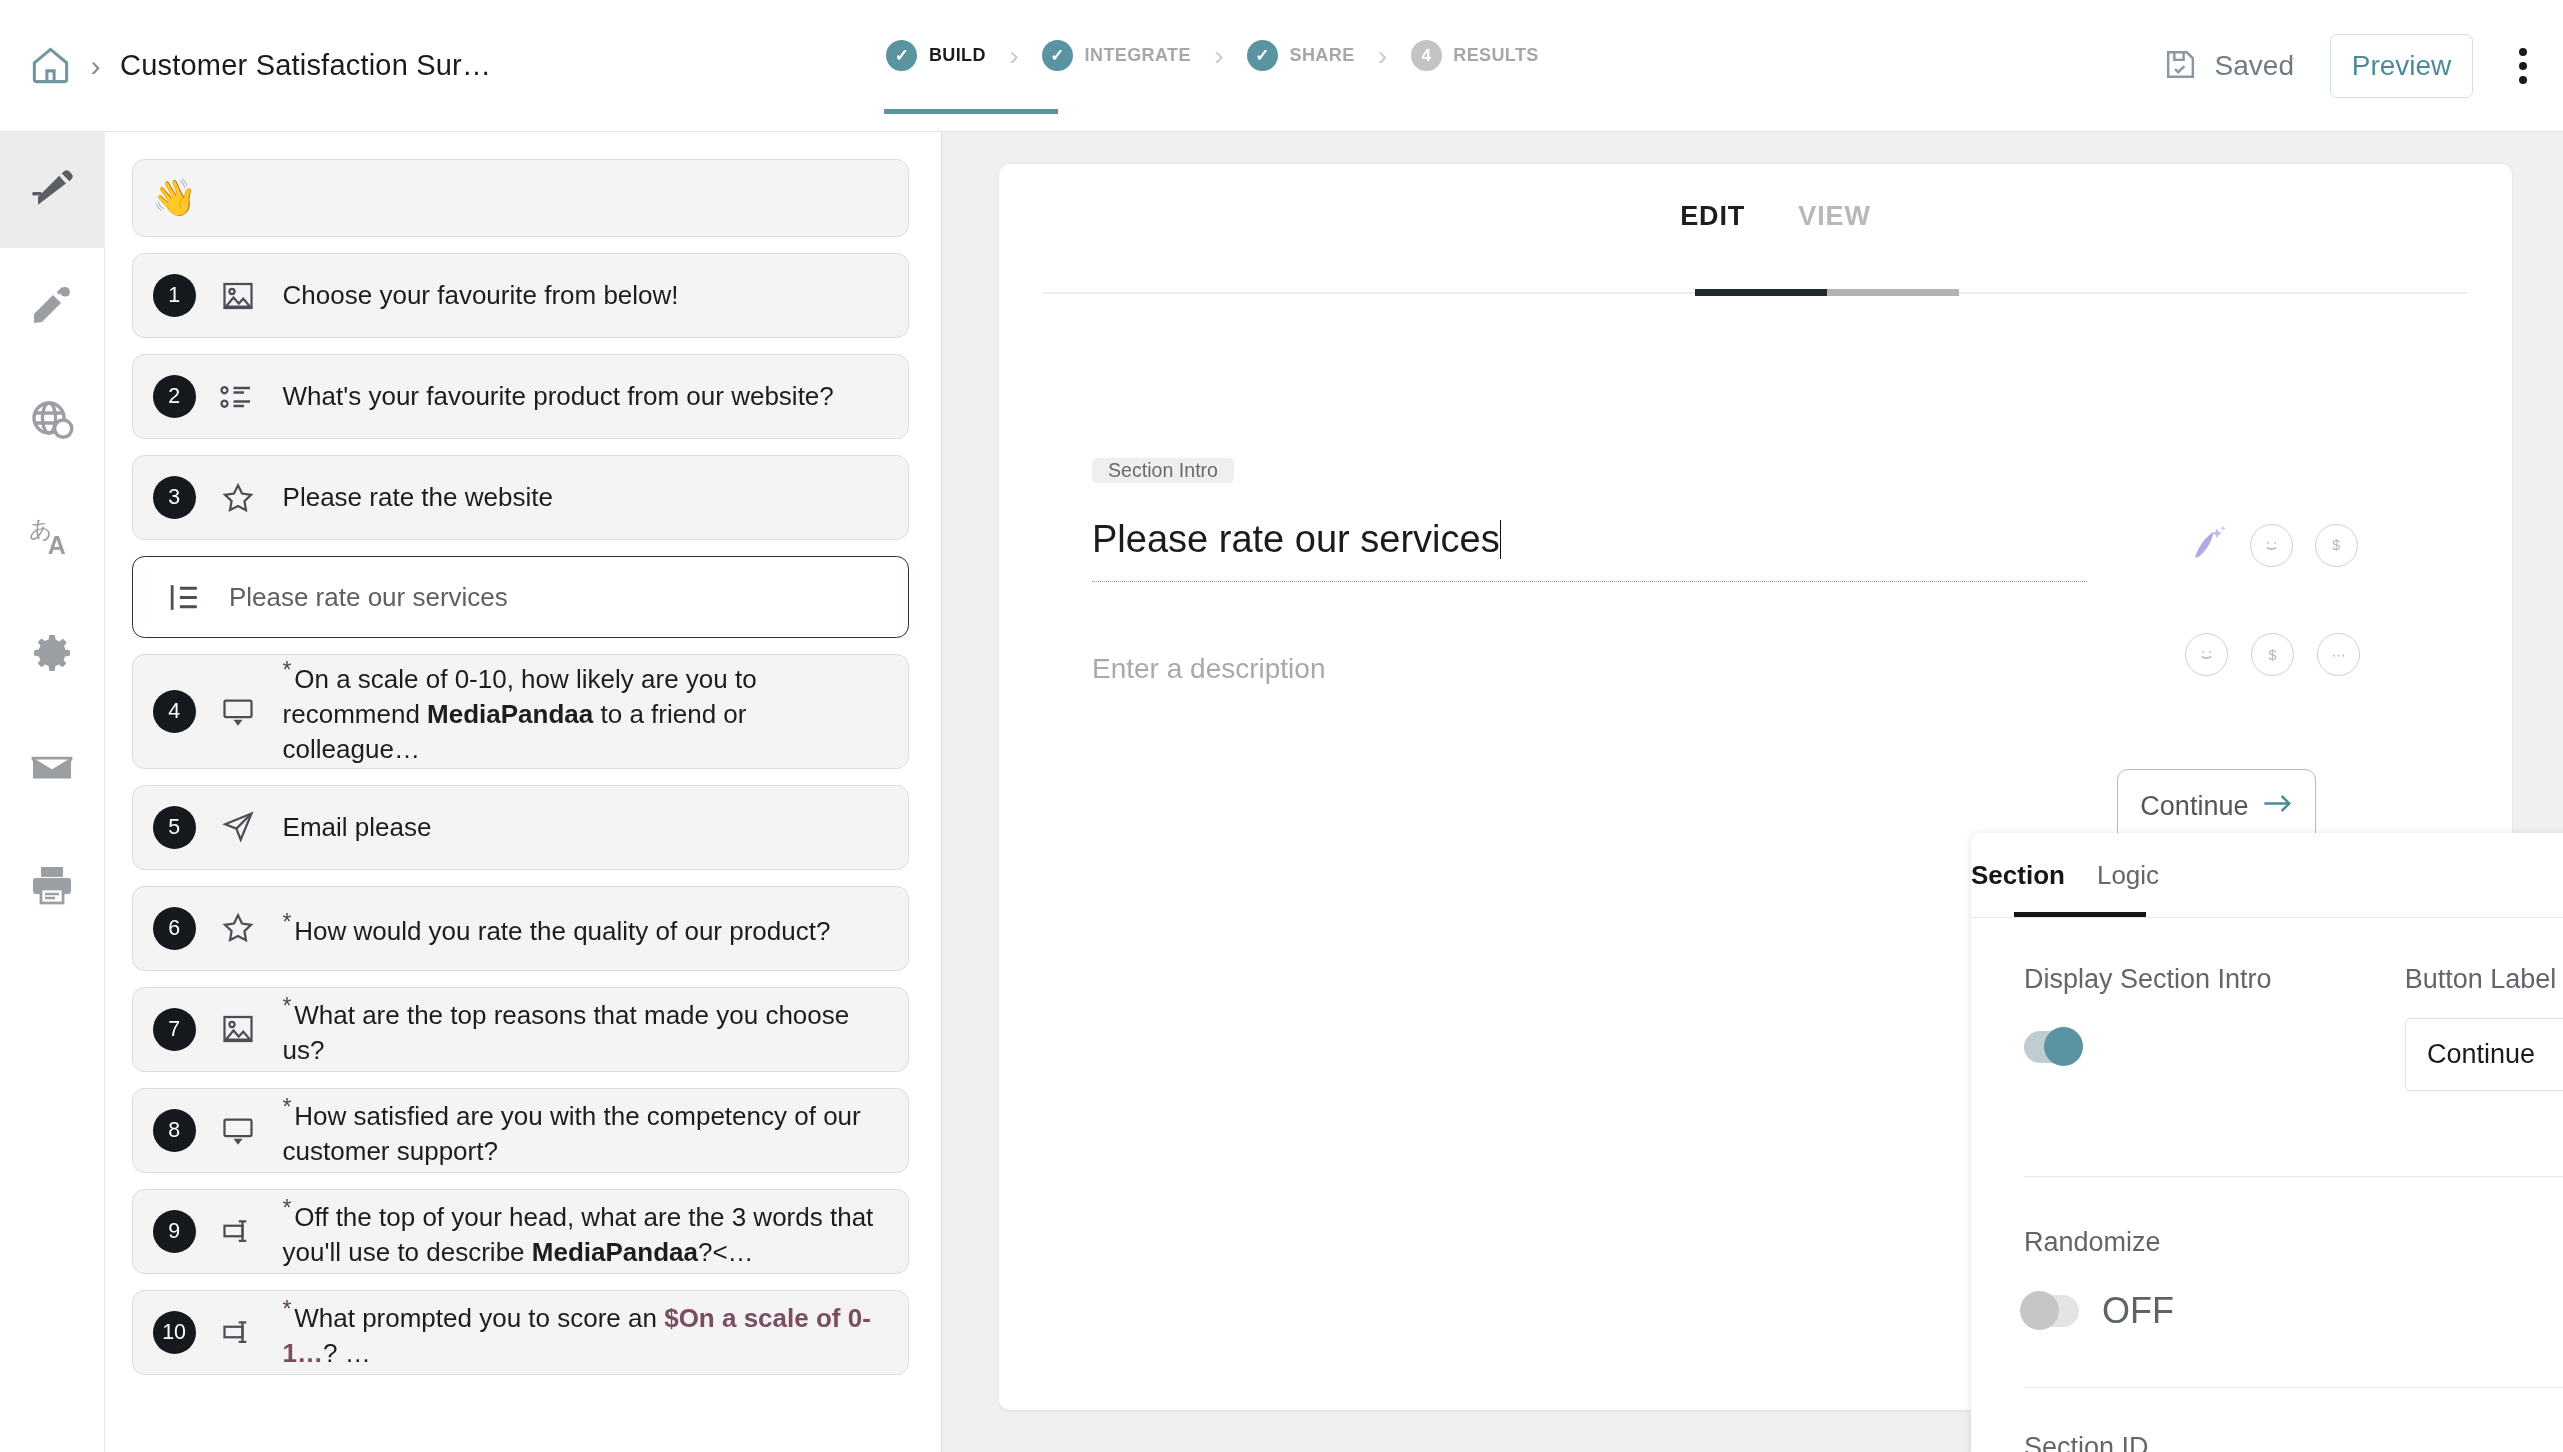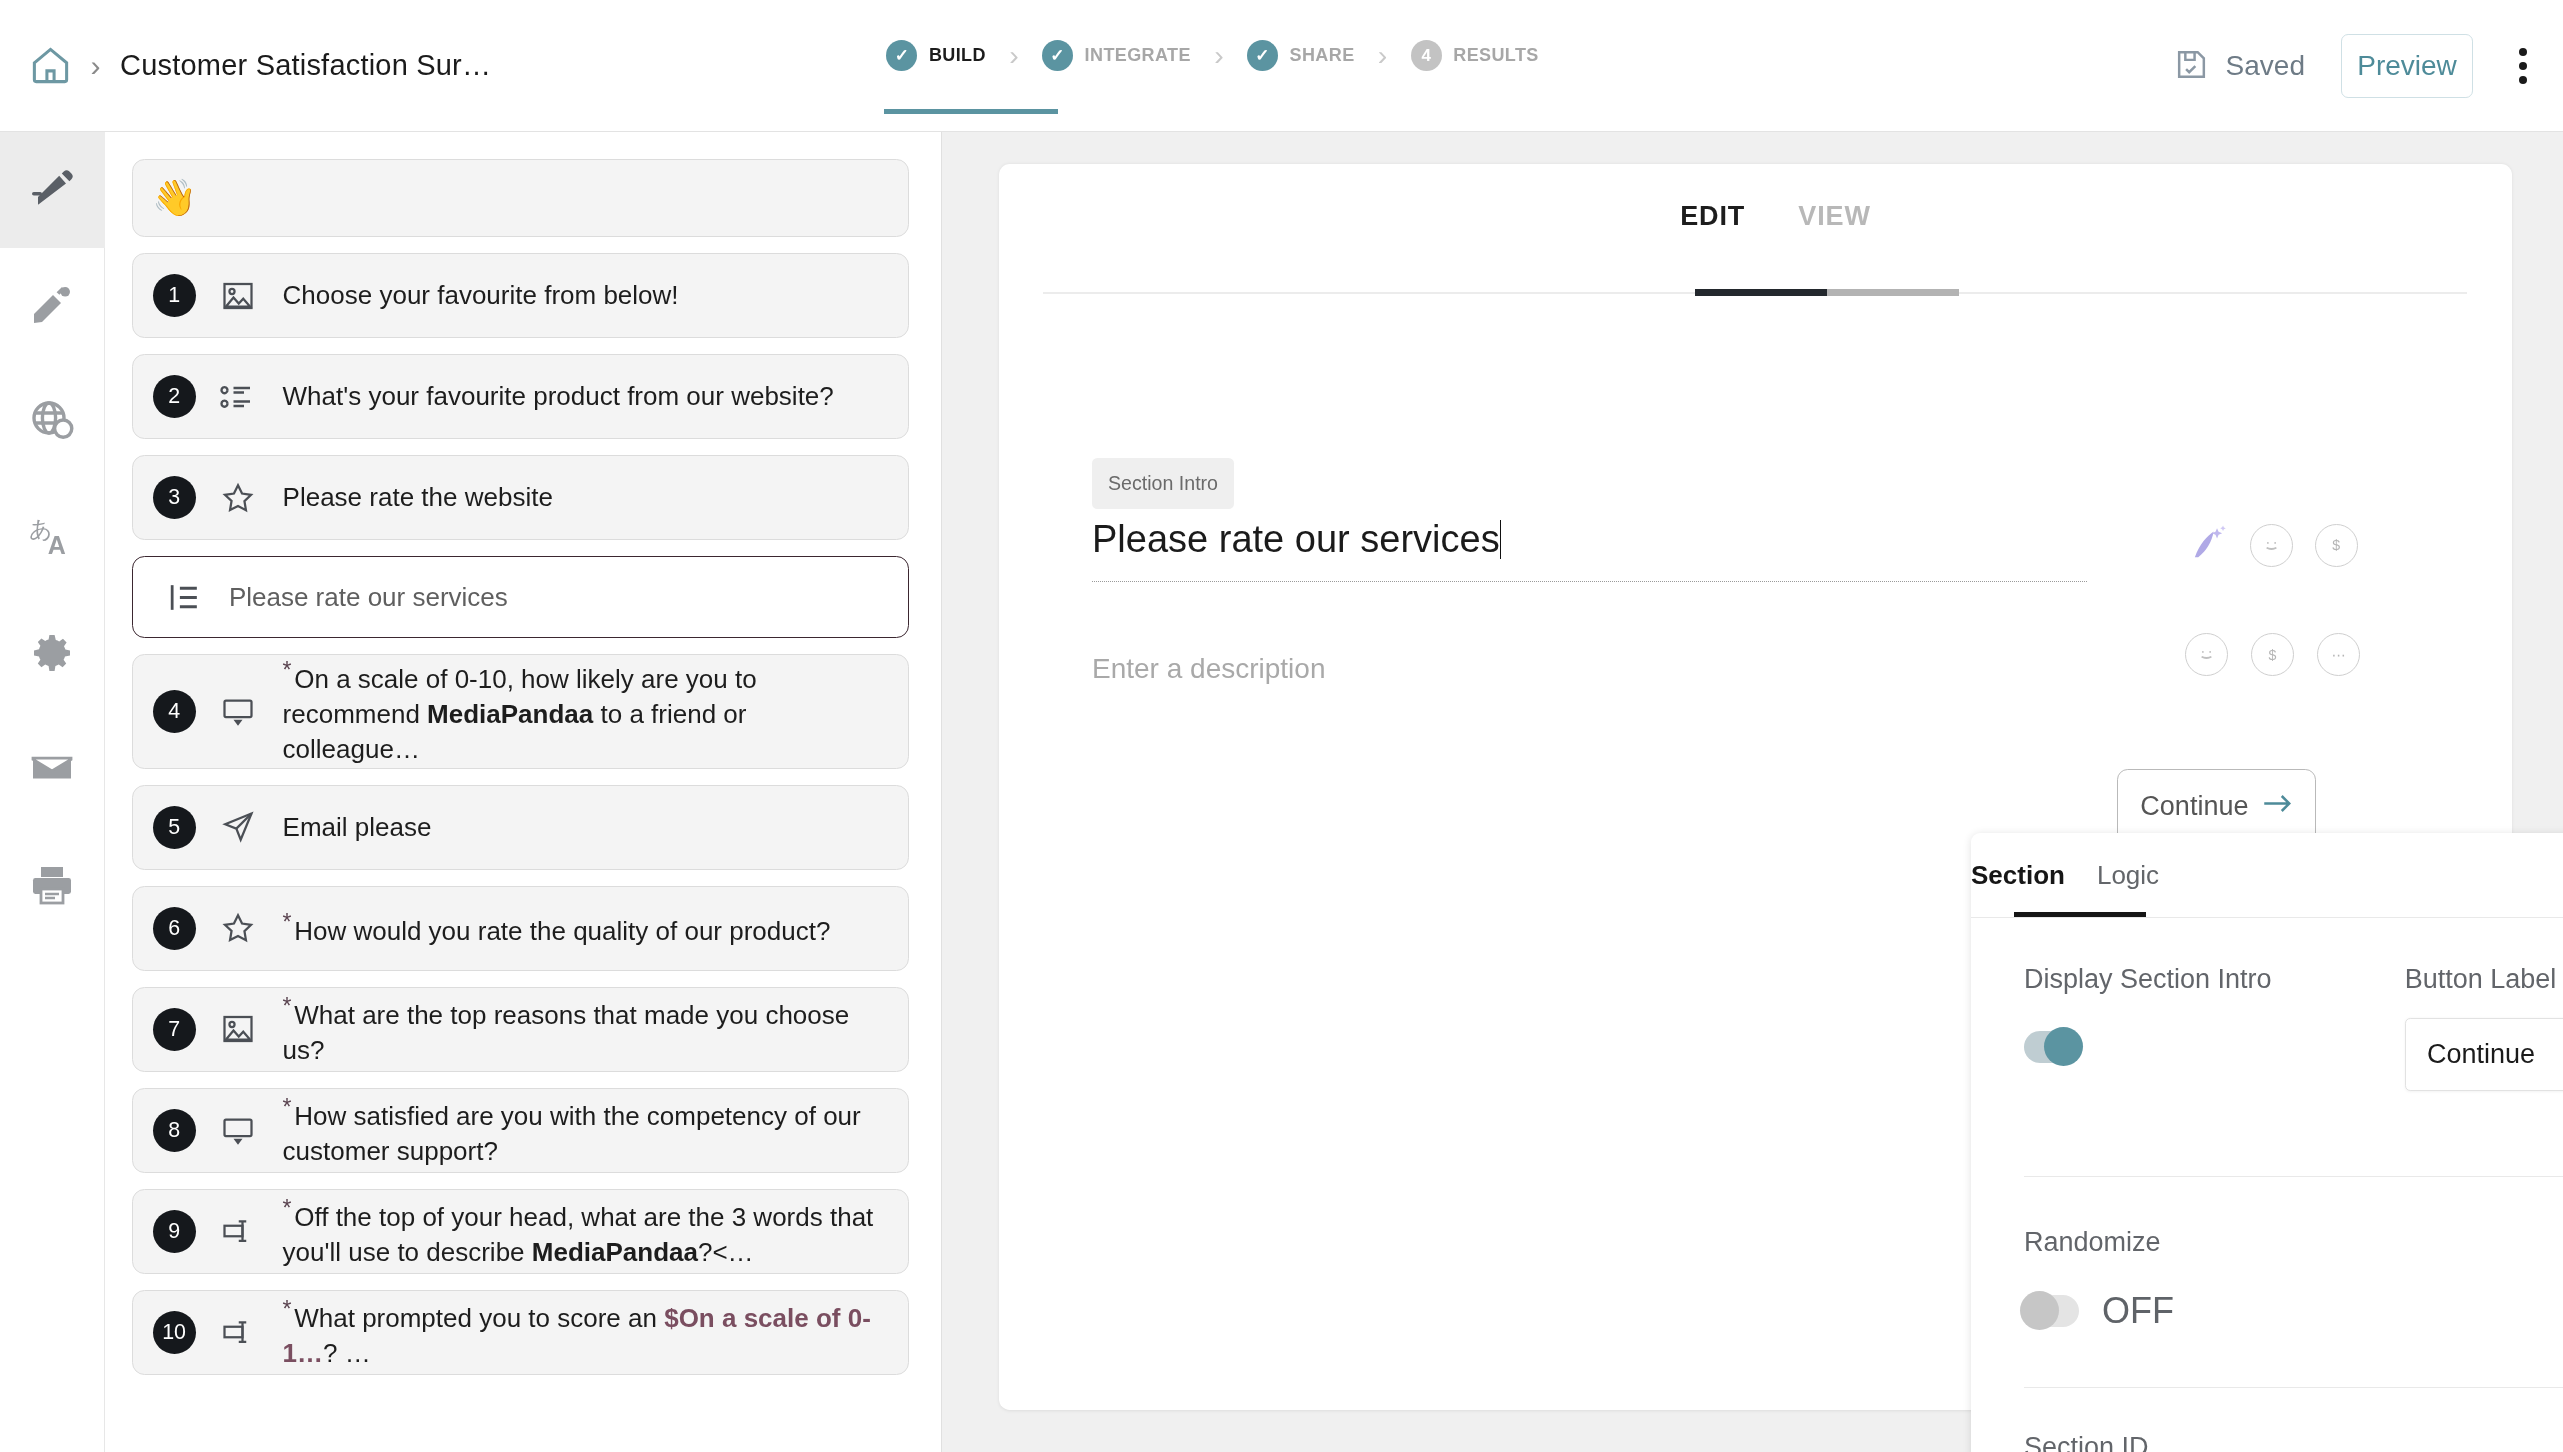--- a/index.html
+++ b/index.html
@@ -37,21 +37,21 @@
   .chev { color:#c9c9c9; font-size: 28.5px; font-weight: 300; margin: 0 18px; }
   .active-underline {
     position:absolute; left: 884px; top: 109px; width: 174px; height: 5.3px; background: #5b94a1;
   }
 
   
   .top-right { position:absolute; right: 27px; top: 34px; display:flex; align-items:center; gap: 0; }
   .saved-wrap { display:flex; align-items:center; gap: 16px; margin-right: 36px; cursor:pointer;}
   .saved-txt { font-size: 28px; color: #6e7b86; }
   .preview-btn {
-    width: 132px; height: 64px; border: 1.8px solid #cfe0e5; border-radius: 7.1px;
+    width: 143px; height: 64px; border: 1.8px solid #cfe0e5; border-radius: 7.1px;
     display:flex; align-items:center; justify-content:center;
     color: #4e8b99; font-size: 28px; background:#fff; cursor:pointer;
   }
   .kebab { margin-left: 37px; display:flex; flex-direction:column; gap:6.2px; align-items:center; cursor:pointer; padding: 9px;}
   .kebab i { width:8px; height:8px; border-radius:50%; background:#1a1a1a; display:block;}
 
   
   .rail {
     position:absolute; left:0; top:132px; width: 105px; height: 1321px;
     background:#fff; border-right: 0.9px solid #e7e7e7;
@@ -101,21 +101,21 @@
   .ev-tabs { display:flex; justify-content:center; gap: 53px; padding-top: 37px; padding-left: 40px; }
   .ev-tab { font-size: 27px; font-weight:700; letter-spacing:0.9px; cursor:pointer; padding-bottom: 25px; }
   .ev-tab.on { color:#1d1d1d; }
   .ev-tab.off { color:#b8b8b8; }
   .ev-rule { position:absolute; left:44px; top:128px; width:1424px; height:1.8px; background:#ececec; }
   .ev-ind-dark { position:absolute; left: 696px; top:125px; width: 132px; height:7.1px; background:#23282d; }
   .ev-ind-grey { position:absolute; left: 828px; top:125px; width: 132px; height:7.1px; background:#b3b3b3; }
 
   .intro-chip {
     position:absolute; left: 93px; top: 294px;
-    background:#efefef; border-radius: 5.3px; padding: 14px 16px;
+    background:#efefef; border-radius: 5.3px; padding: 1px 16px;
     font-size: 19.6px; color:#6a6a6a;
   }
   .title-row { position:absolute; left:93px; top: 354px; width: 1335px; }
   .title-input {
     font-size: 38px; color:#1b1b1b; padding-bottom: 19.6px; min-height: 55px;
     border-bottom: 1.8px dotted #9a9a9a; width: 995px;
   }
   .caret { display:inline-block; width:1.8px; height: 39px; background:#111; vertical-align:-7.1px; }
   .title-icons { position:absolute; left: 1096px; top: 5.3px; display:flex; align-items:center; gap: 21.4px; }
   .desc-row { position:absolute; left:93px; top: 489px; width: 1335px; display:flex; align-items:center; }

